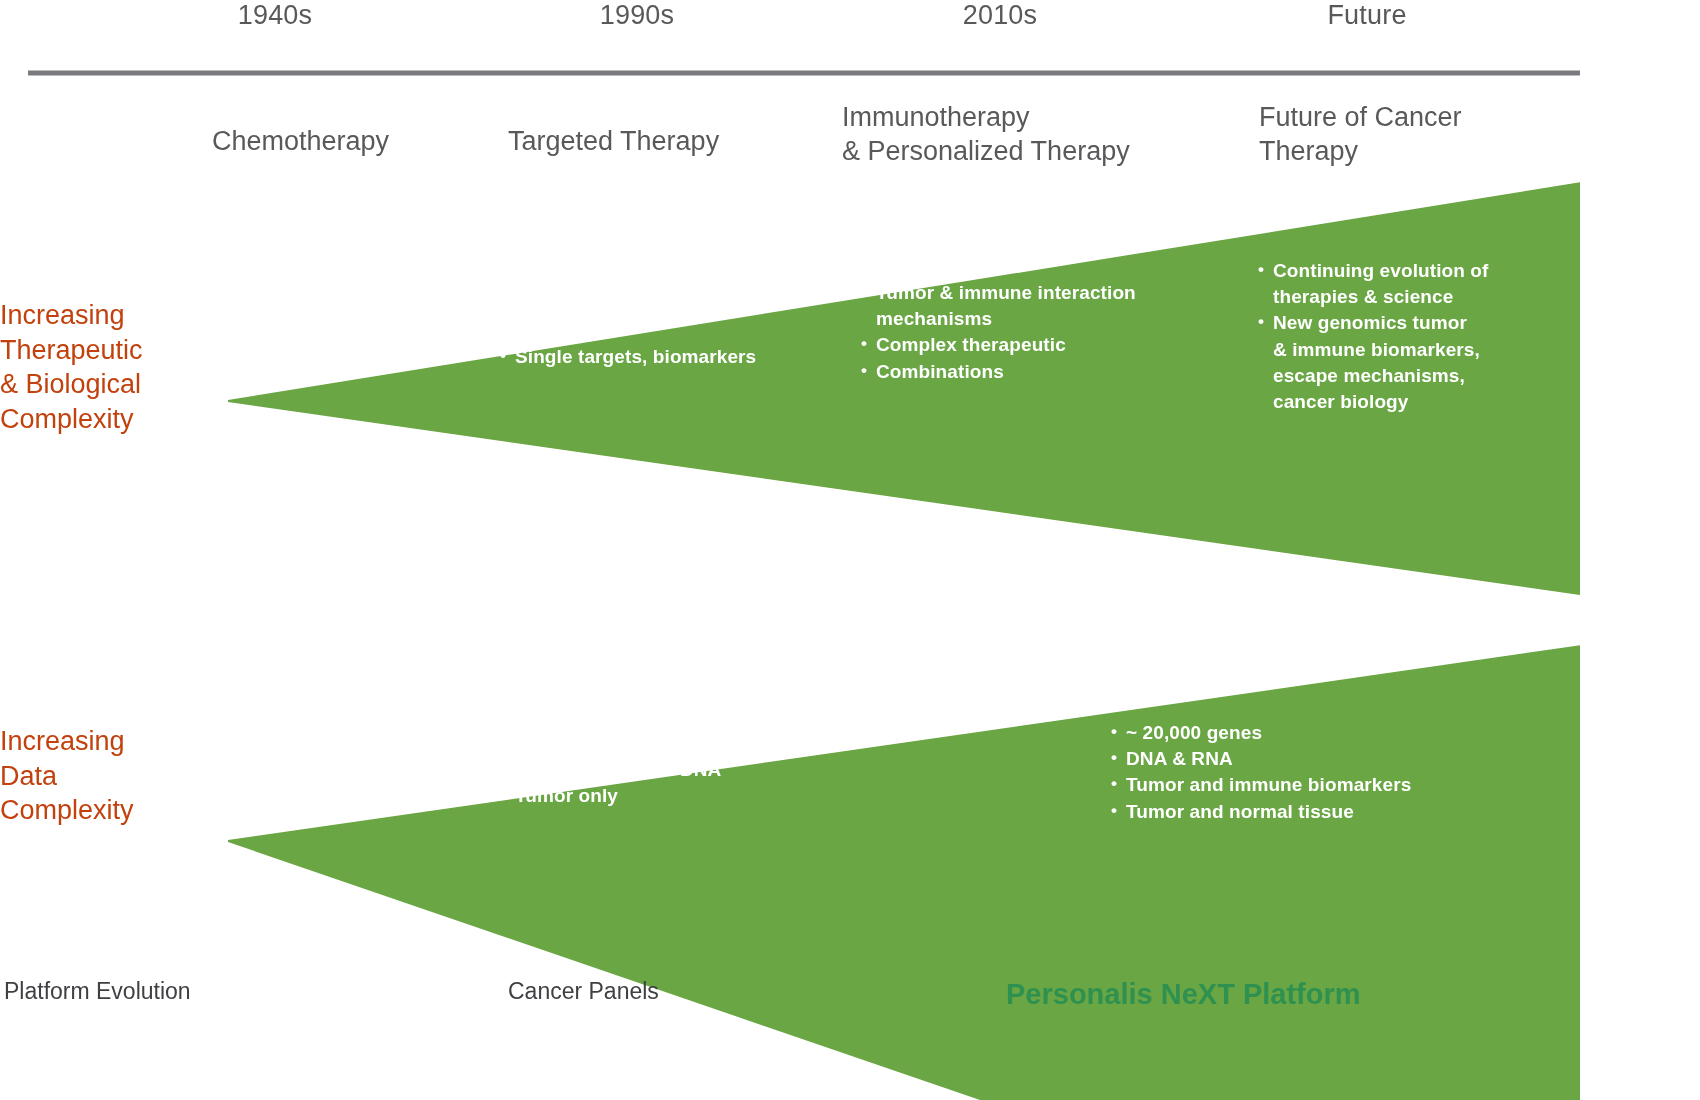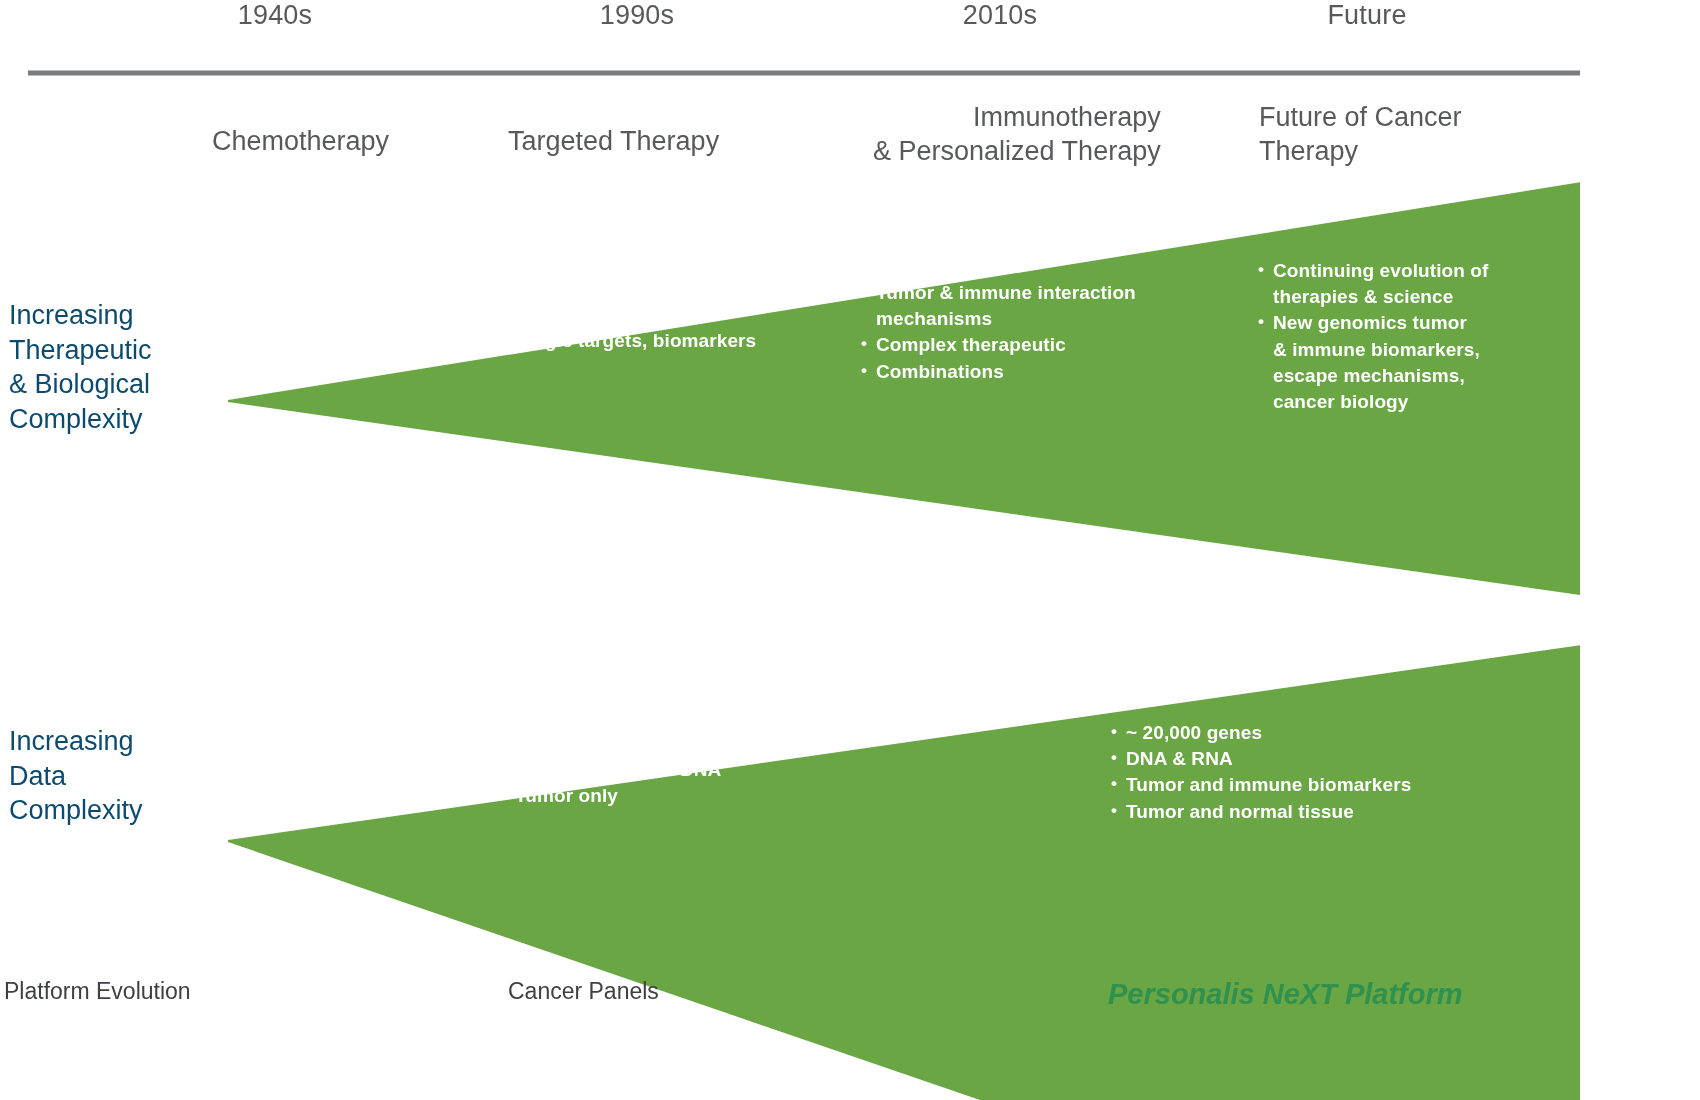--- a/index.html
+++ b/index.html
@@ -39,23 +39,23 @@
     position: absolute;
     font-size: 27px;
     color: #58595b;
     line-height: 1.27;
     white-space: pre-line;
   }
 
   
   .axis-caption {
     position: absolute;
-    left: 9px;
+    left: 0;
     font-size: 27px;
-    color: #0c4a6e;
+    color: #c2410c;
     line-height: 1.28;
     white-space: pre-line;
   }
 
   
   #wedges {
     position: absolute;
     left: 0;
     top: 0;
     width: 1700px;
@@ -116,32 +116,32 @@
     <polygon points="1648,38 1684,73 1648,108" fill="#6d6e71"></polygon>
   </svg>
 
   <div id="dynamic-layer">
       <div class="era-label" style="left: 275px; top: 0px;">1940s</div>
       <div class="era-label" style="left: 637px; top: 0px;">1990s</div>
       <div class="era-label" style="left: 1000px; top: 0px;">2010s</div>
       <div class="era-label" style="left: 1367px; top: 0px;">Future</div>
       <div class="therapy-label" style="left: 212px; top: 124px;">Chemotherapy</div>
       <div class="therapy-label" style="left: 508px; top: 124px;">Targeted Therapy</div>
-      <div class="therapy-label" style="left: 873px; top: 100px; text-align: right;">Immunotherapy
+      <div class="therapy-label" style="left: 842px; top: 100px;">Immunotherapy
 &amp; Personalized Therapy</div>
       <div class="therapy-label" style="left: 1259px; top: 100px;">Future of Cancer
 Therapy</div>
       <div class="axis-caption" style="top: 298px;">Increasing
 Therapeutic
 &amp; Biological
 Complexity</div>
       <div class="axis-caption" style="top: 724px;">Increasing
 Data
 Complexity</div>
-      <div class="bullets" style="left: 500px; top: 328px;">
+      <div class="bullets" style="left: 500px; top: 344px;">
         <span class="b-row dot">Single targets, biomarkers</span>
       </div>
       <div class="bullets" style="left: 861px; top: 280px;">
         <span class="b-row dot">Tumor &amp; immune interaction</span>
         <span class="b-row cont">mechanisms</span>
         <span class="b-row dot">Complex therapeutic</span>
         <span class="b-row dot">Combinations</span>
       </div>
       <div class="bullets" style="left: 1258px; top: 258px;">
         <span class="b-row dot">Continuing evolution of</span>
@@ -156,15 +156,15 @@
         <span class="b-row dot">Tumor only</span>
       </div>
       <div class="bullets" style="left: 1111px; top: 720px;">
         <span class="b-row dot">~ 20,000 genes</span>
         <span class="b-row dot">DNA &amp; RNA</span>
         <span class="b-row dot">Tumor and immune biomarkers</span>
         <span class="b-row dot">Tumor and normal tissue</span>
       </div>
       <div class="footer-item" style="left: 4px; top: 978px;">Platform Evolution</div>
       <div class="footer-item" style="left: 508px; top: 978px;">Cancer Panels</div>
-      <div class="footer-item brand" style="left: 1108px; top: 978px; font-style: italic;">Personalis NeXT Platform</div>
+      <div class="footer-item brand" style="left: 1006px; top: 978px;">Personalis NeXT Platform</div>
     </div>
 </div>
 
 </body></html>

